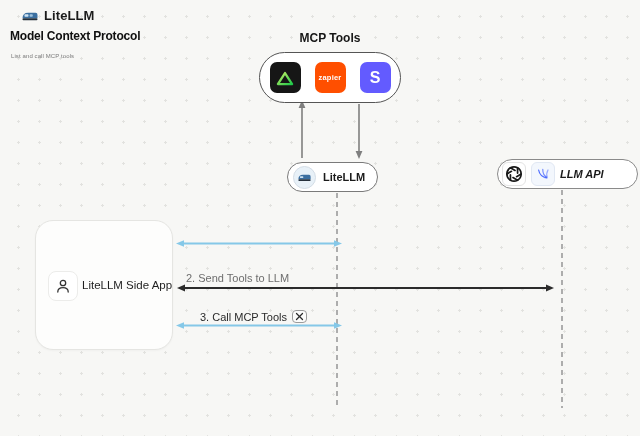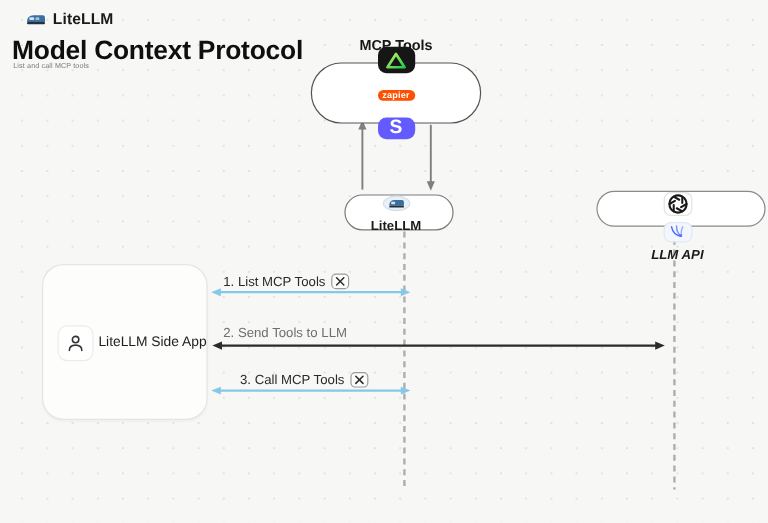--- a/index.html
+++ b/index.html
@@ -7,24 +7,24 @@
     position:relative;width:640px;height:436px;overflow:hidden;
     background-color:#f7f7f5;
     background-image:radial-gradient(circle,#e2e2df 1.1px,transparent 1.1px);
     background-size:21px 21px;background-position:8px 6px;
     font-family:"Liberation Sans",sans-serif;color:#1c1c1c;
   }
   .abs{position:absolute;}
   
   .brand{left:21px;top:8px;display:flex;align-items:center;gap:5px;}
   .brand-label{font-size:13px;font-weight:800;letter-spacing:.1px;color:#1b1b1b;}
-  .page-title{left:10px;top:29px;font-size:22px;font-weight:800;letter-spacing:-.2px;color:#0f0f0f;}
+  .page-title{left:10px;top:29px;font-size:12px;font-weight:800;letter-spacing:-.2px;color:#0f0f0f;}
   .page-subtitle{left:11px;top:53px;font-size:6px;color:#7a7a7a;letter-spacing:.1px;}
   
-  .pill{background:#fff;border:1.3px solid #6f6f6f;border-radius:999px;display:flex;align-items:center;box-sizing:border-box;z-index:3;flex-direction:column;}
+  .pill{background:#fff;border:1.3px solid #6f6f6f;border-radius:999px;display:flex;align-items:center;box-sizing:border-box;z-index:3;}
   .mcp-label{left:259px;top:31px;width:142px;text-align:center;font-size:12px;font-weight:700;color:#161616;}
   .mcp-pill{left:259px;top:52px;width:142px;height:51px;justify-content:center;gap:14px;border-color:#555;}
   .tool-tile{width:31px;height:31px;border-radius:7px;display:flex;align-items:center;justify-content:center;box-sizing:border-box;}
   .tile-dark{background:#161616;}
   .tile-zapier{background:#ff4f00;}
   .tile-stripe{background:#635bff;}
   .zapier-text{color:#fff;font-size:7.5px;font-weight:800;letter-spacing:.2px;}
   .stripe-text{color:#fff;font-size:16px;font-weight:800;}
   .litellm-pill{left:287px;top:162px;width:91px;height:30px;padding:0 10px 0 5px;gap:7px;border-color:#7a7a7a;}
   .litellm-circle{width:21px;height:21px;border-radius:50%;background:#e8f1f8;border:1px solid #d4dde6;display:flex;align-items:center;justify-content:center;}
@@ -165,31 +165,20 @@
       <svg width="16" height="16" viewBox="0 0 16 16">
         <g stroke="#333" stroke-width="1.3" fill="none" stroke-linecap="round">
           <circle cx="8" cy="5" r="2.7"></circle>
           <path d="M2.8 14 Q2.8 9.6 8 9.6 Q13.2 9.6 13.2 14"></path>
         </g>
       </svg>
     </span>
   </div>
   <div class="abs client-label">LiteLLM Side App</div>
 
-  <div class="abs msg msg1">
-    <span class="msg-text">1. List MCP Tools</span>
-    <span class="tools-badge">
-      <svg width="9" height="9" viewBox="0 0 12 12">
-        <g stroke="#2c2c2c" stroke-width="1.7" stroke-linecap="round">
-          <line x1="2" y1="10" x2="10" y2="2"></line>
-            <line x1="2" y1="2" x2="10" y2="10"></line>
-        </g>
-      </svg>
-    </span>
-  </div>
   <div class="abs msg msg2">
     <span class="msg-text muted">2. Send Tools to LLM</span>
   </div>
   <div class="abs msg msg3">
     <span class="msg-text">3. Call MCP Tools</span>
     <span class="tools-badge">
       <svg width="9" height="9" viewBox="0 0 12 12">
         <g stroke="#2c2c2c" stroke-width="1.7" stroke-linecap="round">
           <line x1="2" y1="10" x2="10" y2="2"></line>
             <line x1="2" y1="2" x2="10" y2="10"></line>

